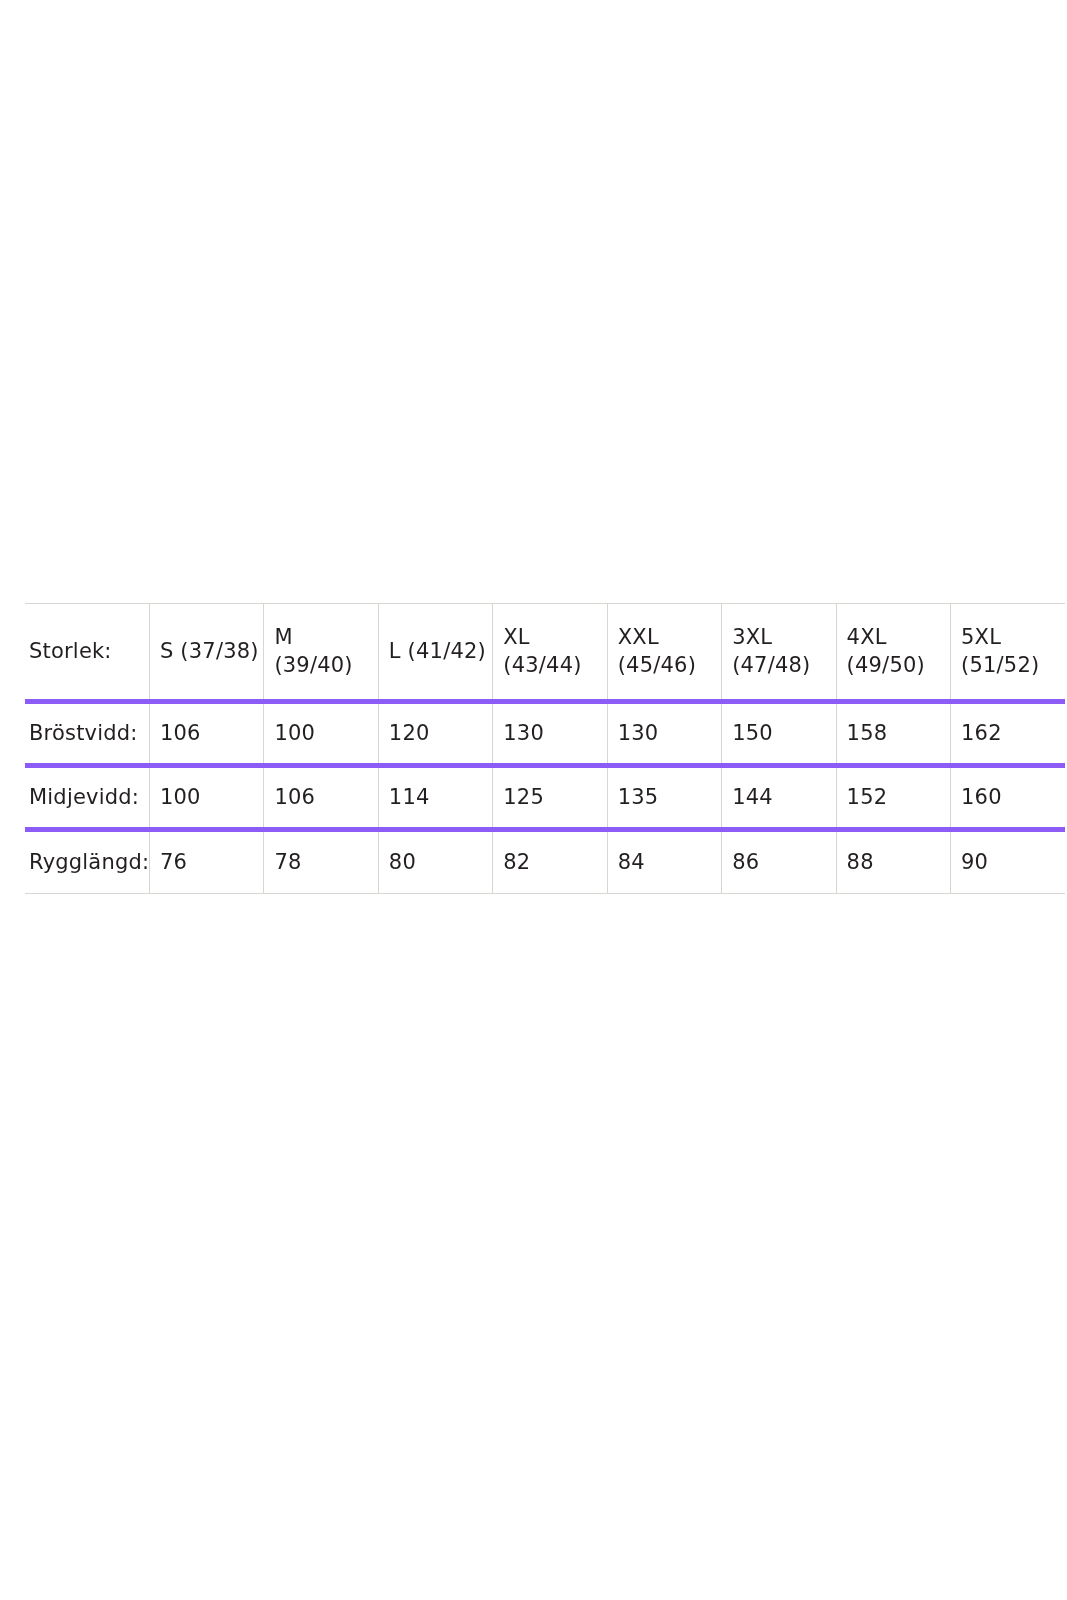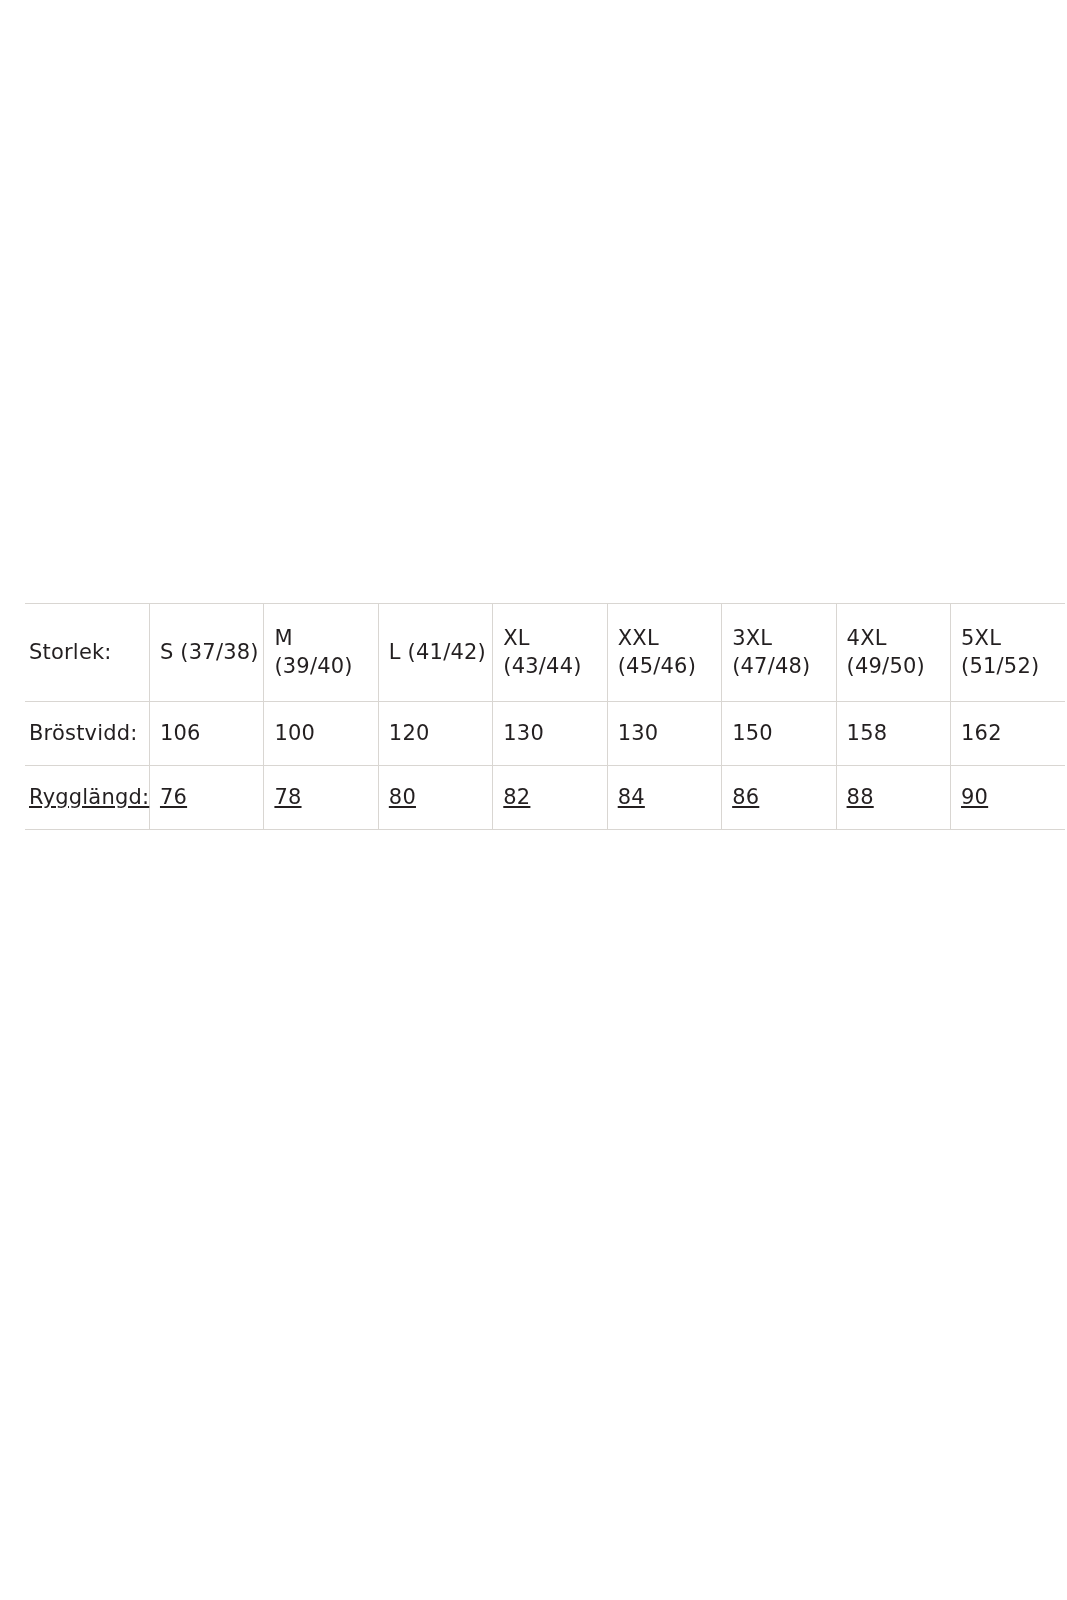--- a/index.html
+++ b/index.html
@@ -25,21 +25,21 @@
   }
 
   table.size-table {
     border-collapse: collapse;
     width: 1040px;
     table-layout: fixed;
   }
 
   table.size-table td,
   table.size-table th {
-    border-top: 1px solid #8b5cf6;
+    border-top: 5px solid #8b5cf6;
     border-bottom: 1px solid #d9d6d2;
     border-right: 1px solid #d9d6d2;
     vertical-align: middle;
     text-align: left;
     font-weight: normal;
     font-size: 21px;
     line-height: 1.32;
     color: #231f20;
     padding: 14px 0 14px 10px;
     height: 64px;
@@ -59,21 +59,20 @@
     width: 124px;
   }
 
   table.size-table td.col-data,
   table.size-table th.col-data {
     width: 114px;
   }
 
   table.size-table tr:last-child td {
     border-bottom: 1px solid #d9d6d2;
-    text-decoration: underline;
   }
 
   table.size-table tr td:last-child,
   table.size-table tr th:last-child {
     border-right: none;
   }
 
   .hdr-cell {
     white-space: normal;
   }
@@ -101,20 +100,31 @@
         <td class="col-data">106</td>
         <td class="col-data">100</td>
         <td class="col-data">120</td>
         <td class="col-data">130</td>
         <td class="col-data">130</td>
         <td class="col-data">150</td>
         <td class="col-data">158</td>
         <td class="col-data">162</td>
       </tr>
 
+      <tr>
+        <td>Midjevidd:</td>
+        <td class="col-data">100</td>
+        <td class="col-data">106</td>
+        <td class="col-data">114</td>
+        <td class="col-data">125</td>
+        <td class="col-data">135</td>
+        <td class="col-data">144</td>
+        <td class="col-data">152</td>
+        <td class="col-data">160</td>
+      </tr>
 
 
       <tr>
         <td>Rygglängd:</td>
         <td class="col-data">76</td>
         <td class="col-data">78</td>
         <td class="col-data">80</td>
         <td class="col-data">82</td>
         <td class="col-data">84</td>
         <td class="col-data">86</td>

